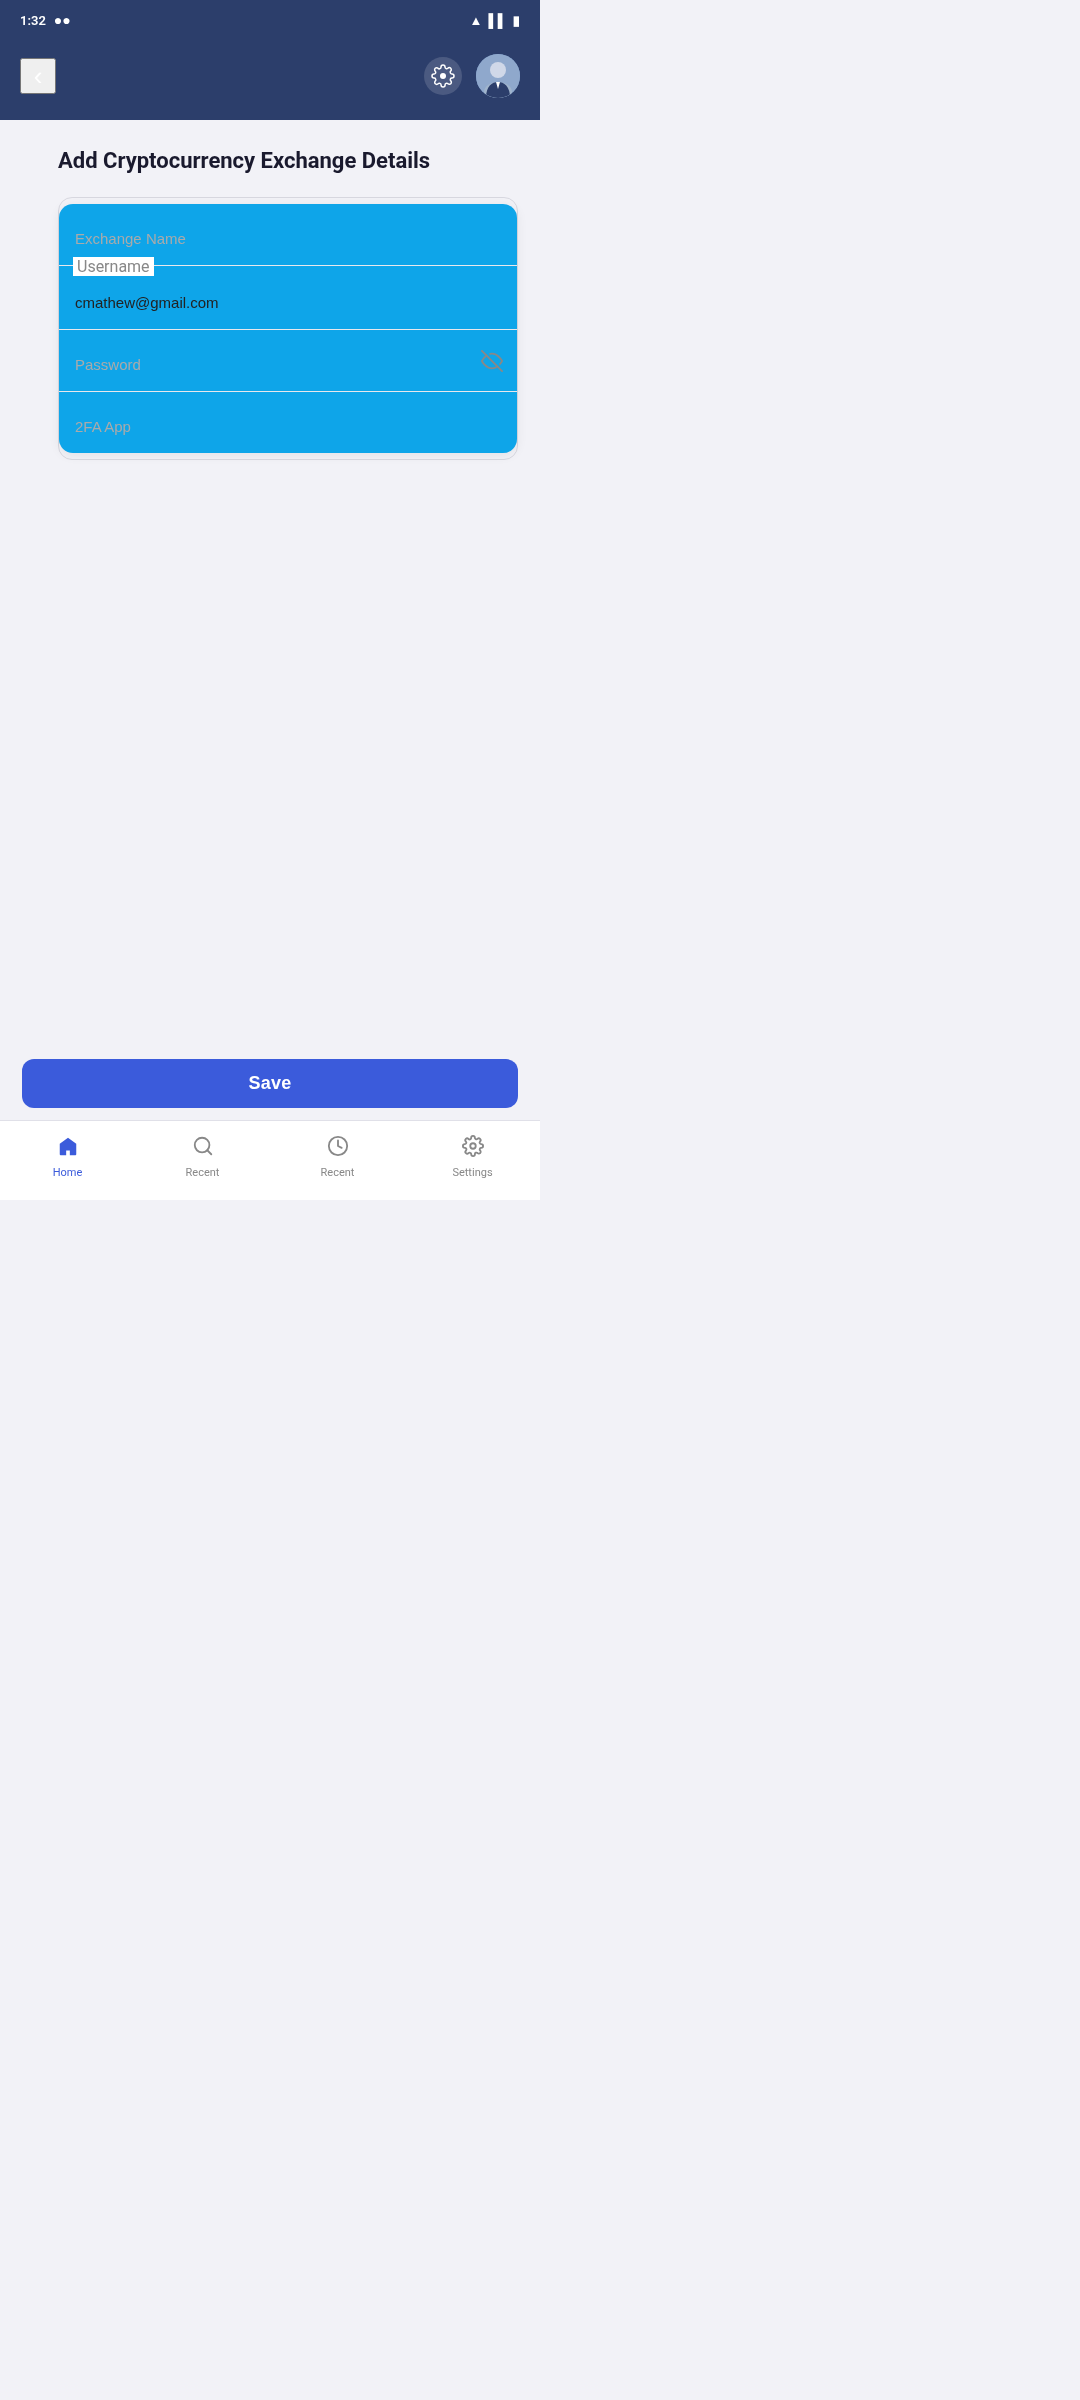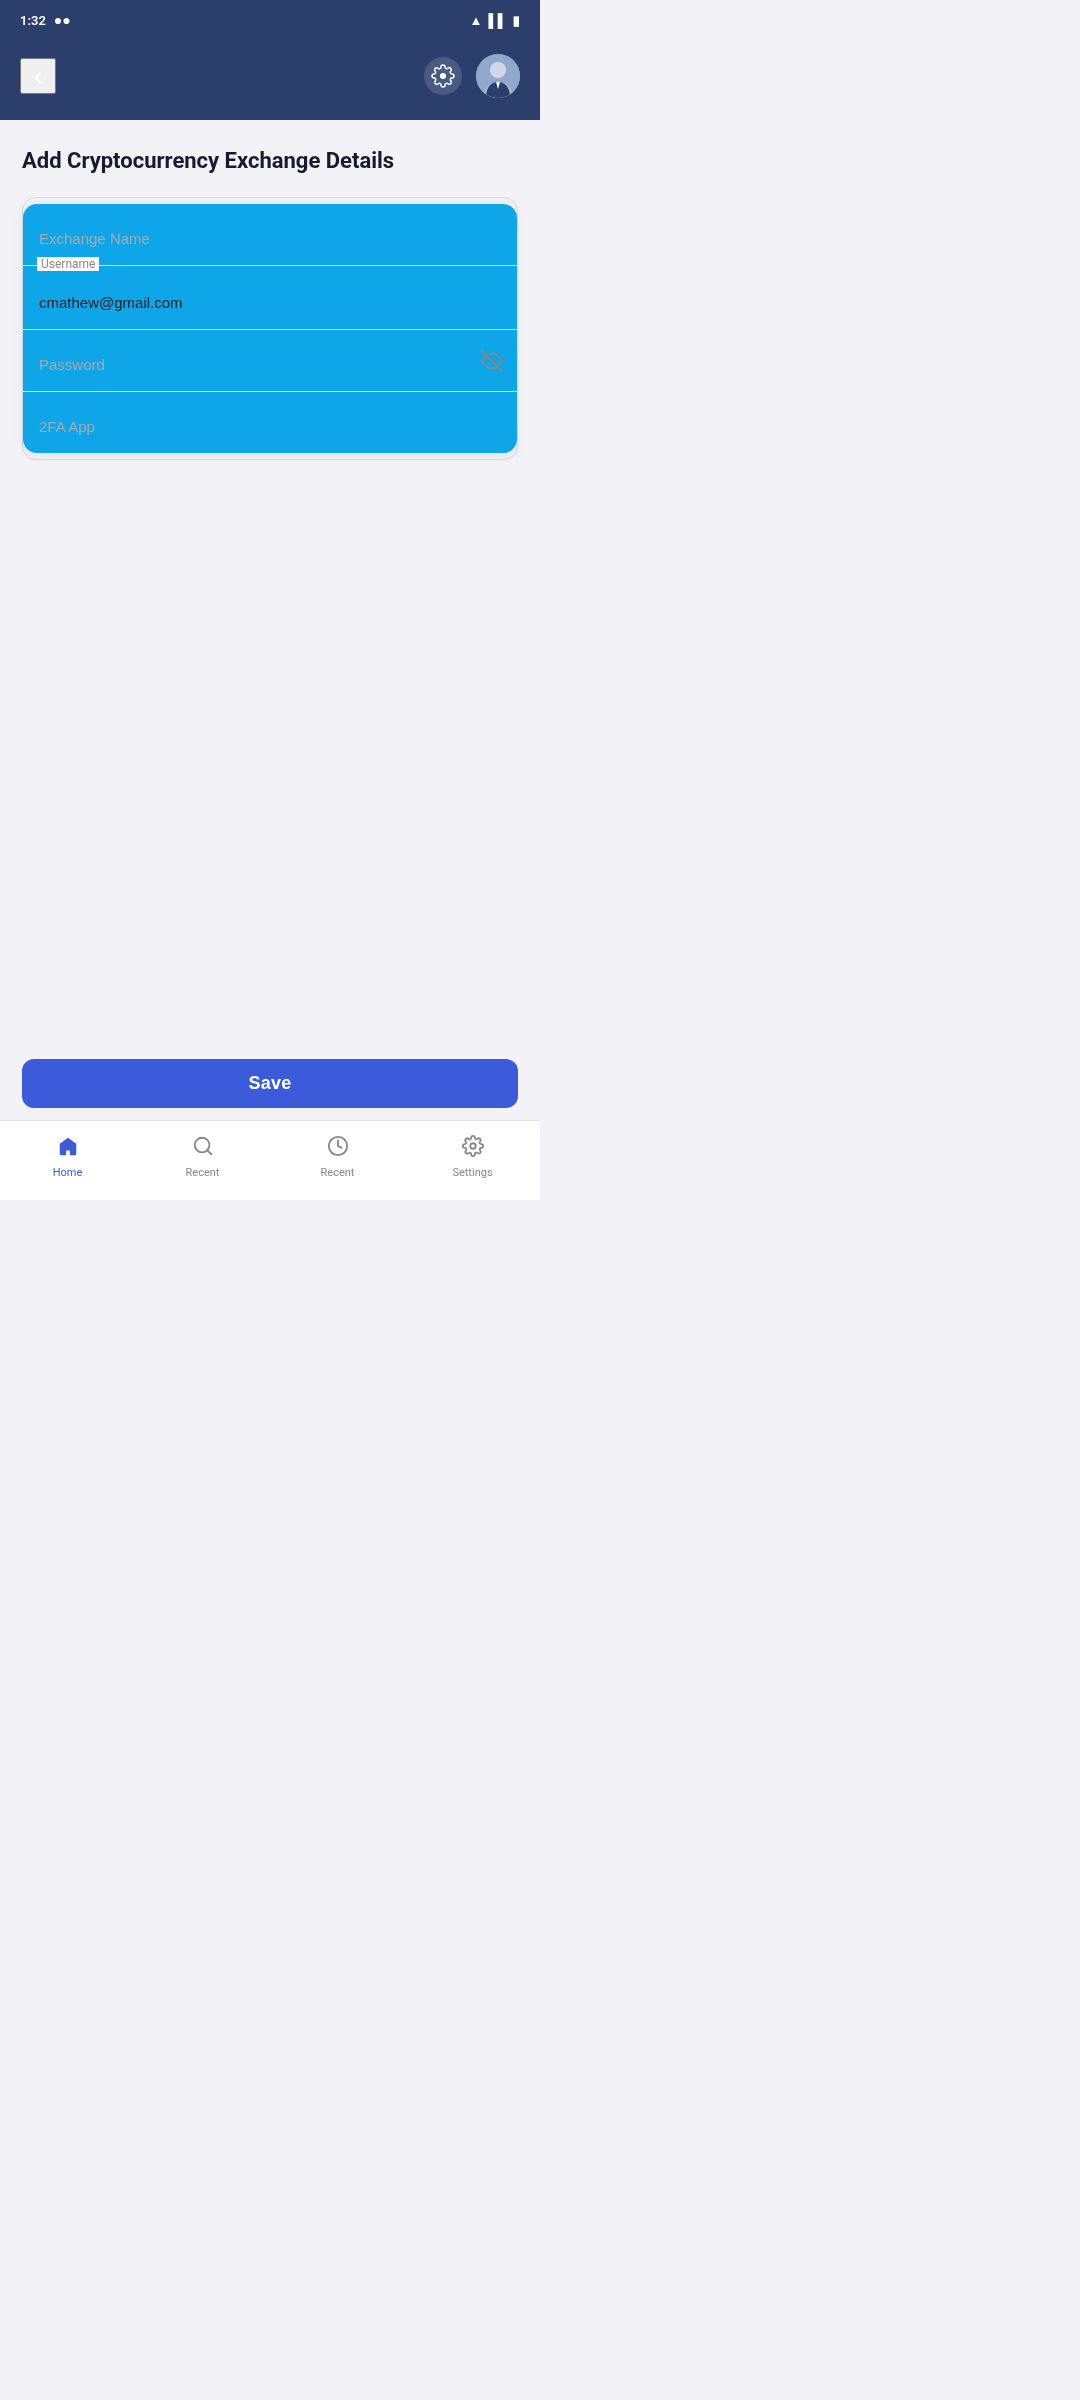--- a/index.html
+++ b/index.html
@@ -76,20 +76,21 @@
       justify-content: center;
       cursor: pointer;
     }
     .avatar svg { width: 44px; height: 44px; }
 
     
     .page-content {
       flex: 1;
       padding: 28px 22px 20px 22px;
       background: #f2f2f7;
+      margin-left: 36px;
     }
 
     .page-title {
       font-size: 22px;
       font-weight: 700;
       color: #1a1a2e;
       margin-bottom: 24px;
     }
 
     
@@ -106,21 +107,21 @@
       border-bottom: 1px solid #e8e8ed;
     }
     .field-wrapper:last-child { border-bottom: none; }
 
     .field-label {
       position: absolute;
       top: -9px;
       left: 14px;
       background: #fff;
       padding: 0 4px;
-      font-size: 12px;
+      font-size: 16px;
       color: #888;
       z-index: 1;
     }
 
     .form-input {
       width: 100%;
       border: none;
       outline: none;
       padding: 22px 16px 14px 16px;
       font-size: 15px;

